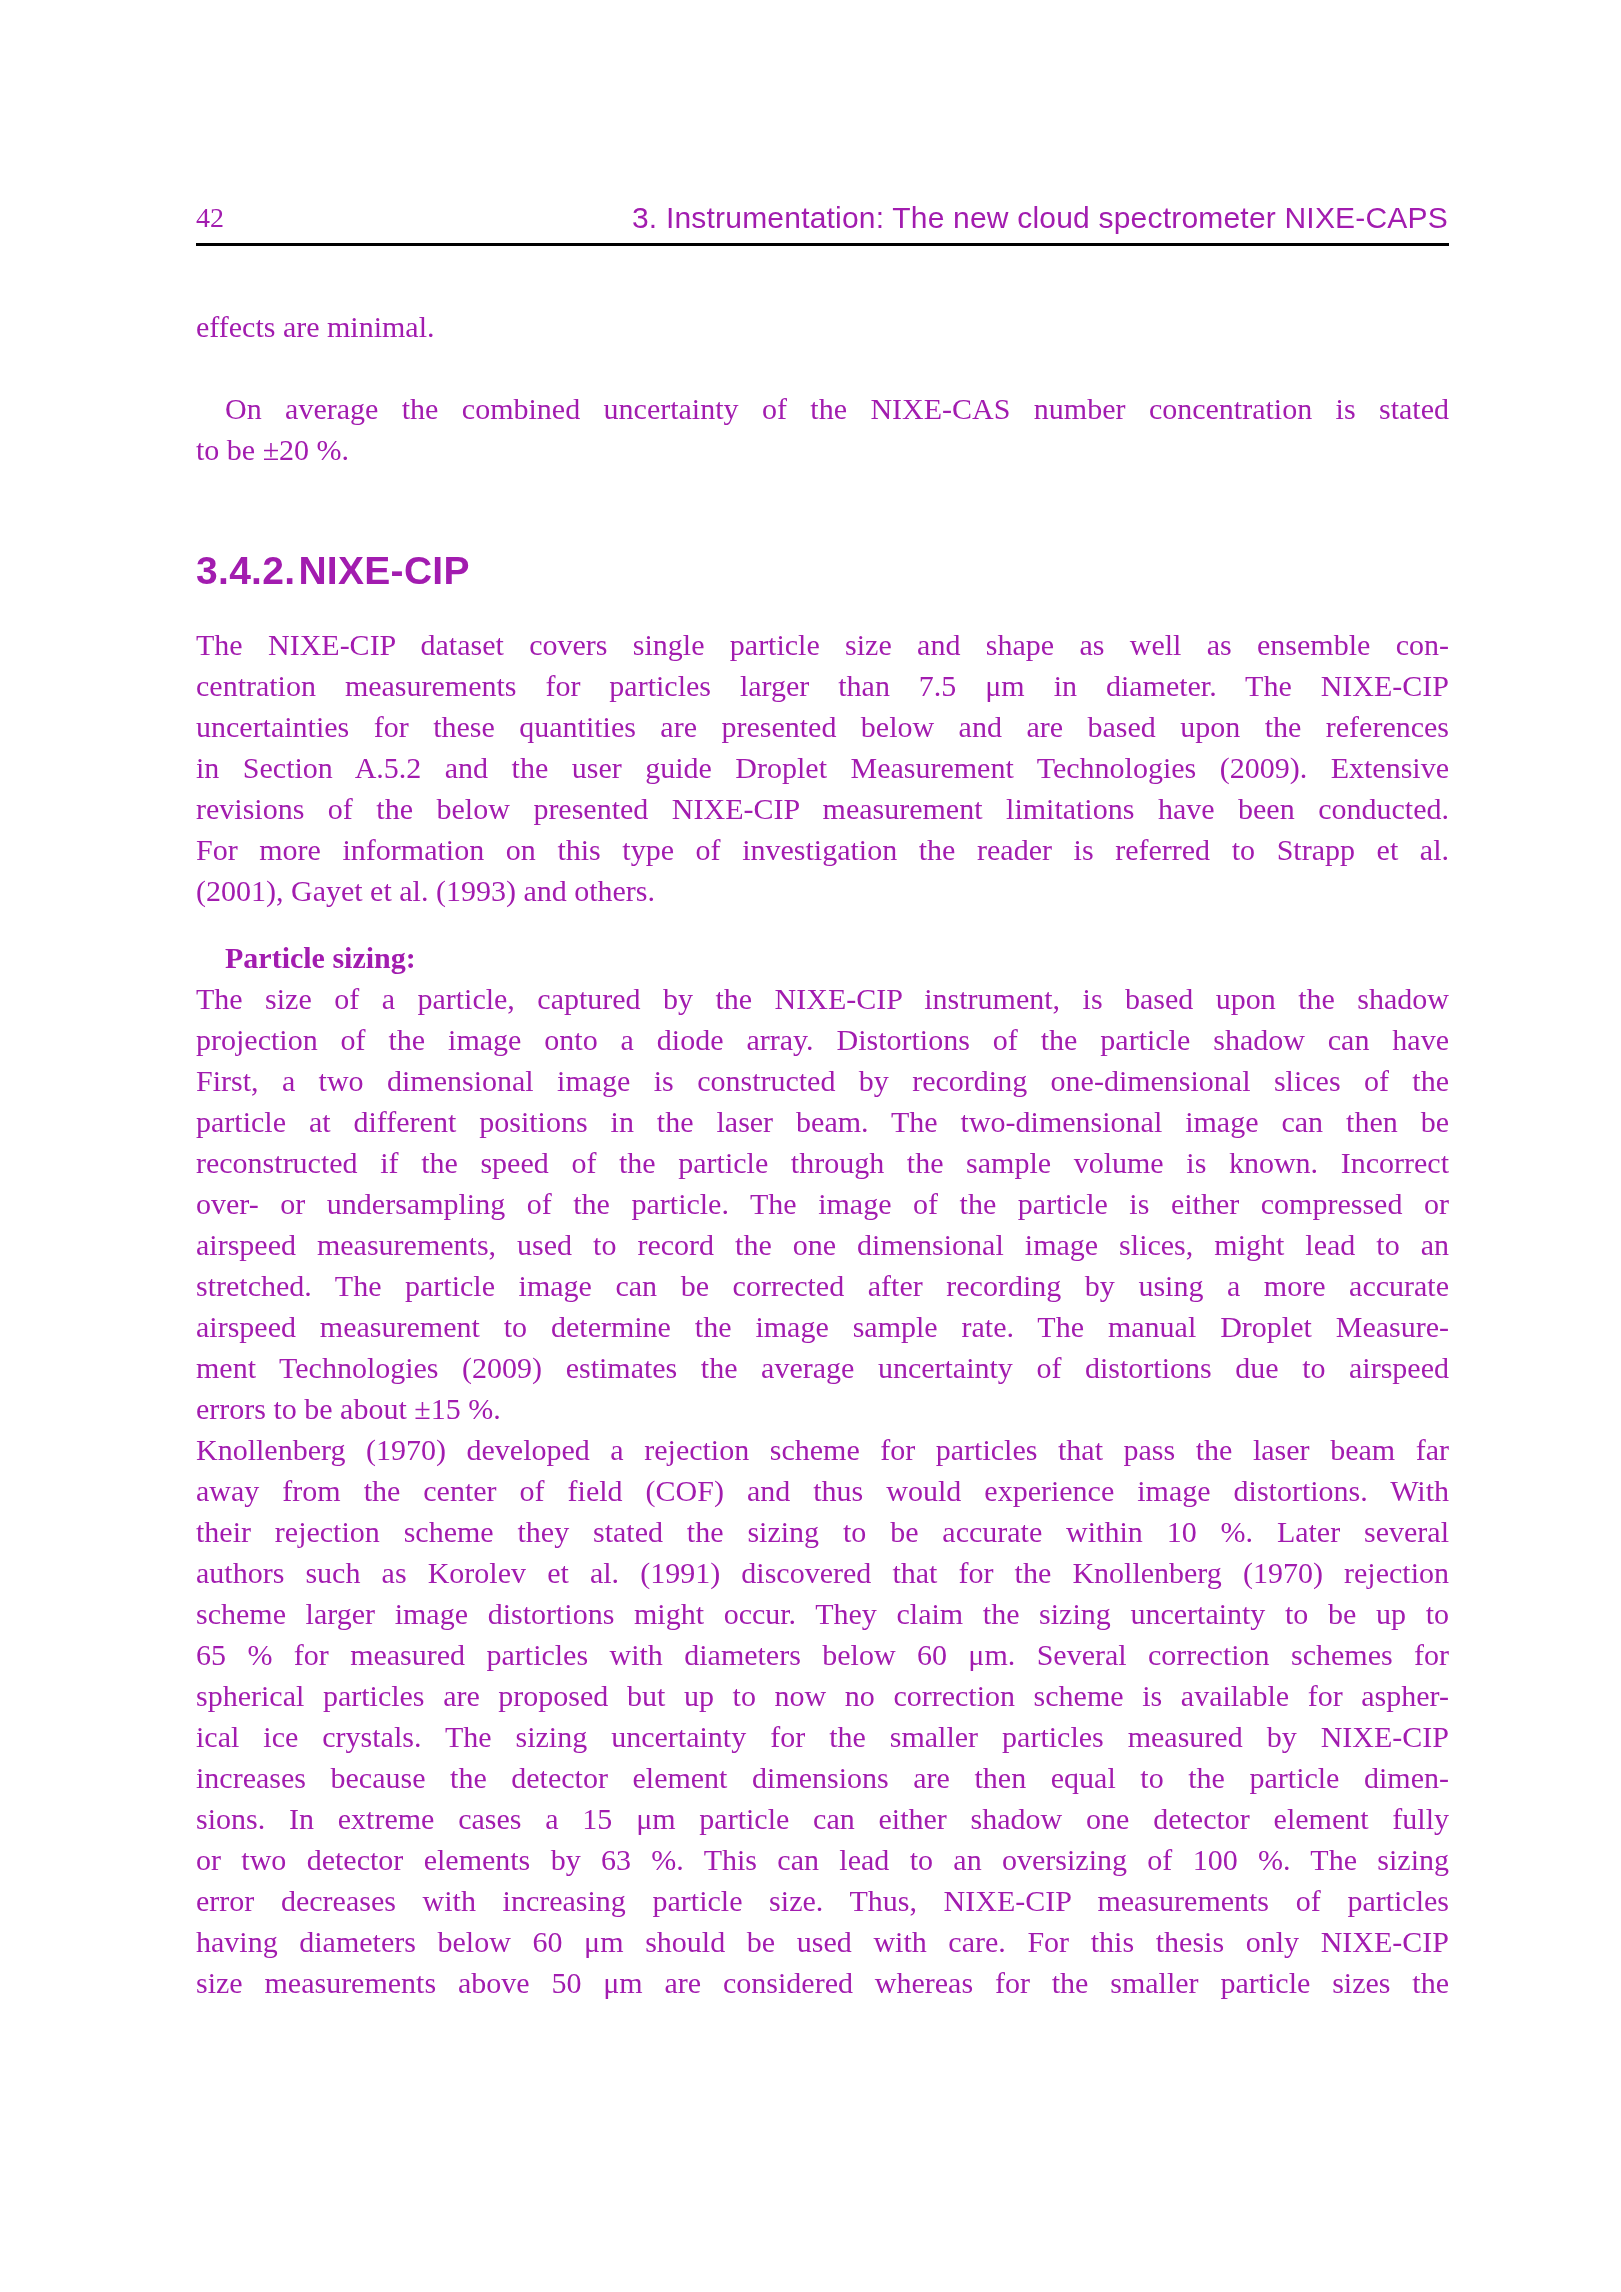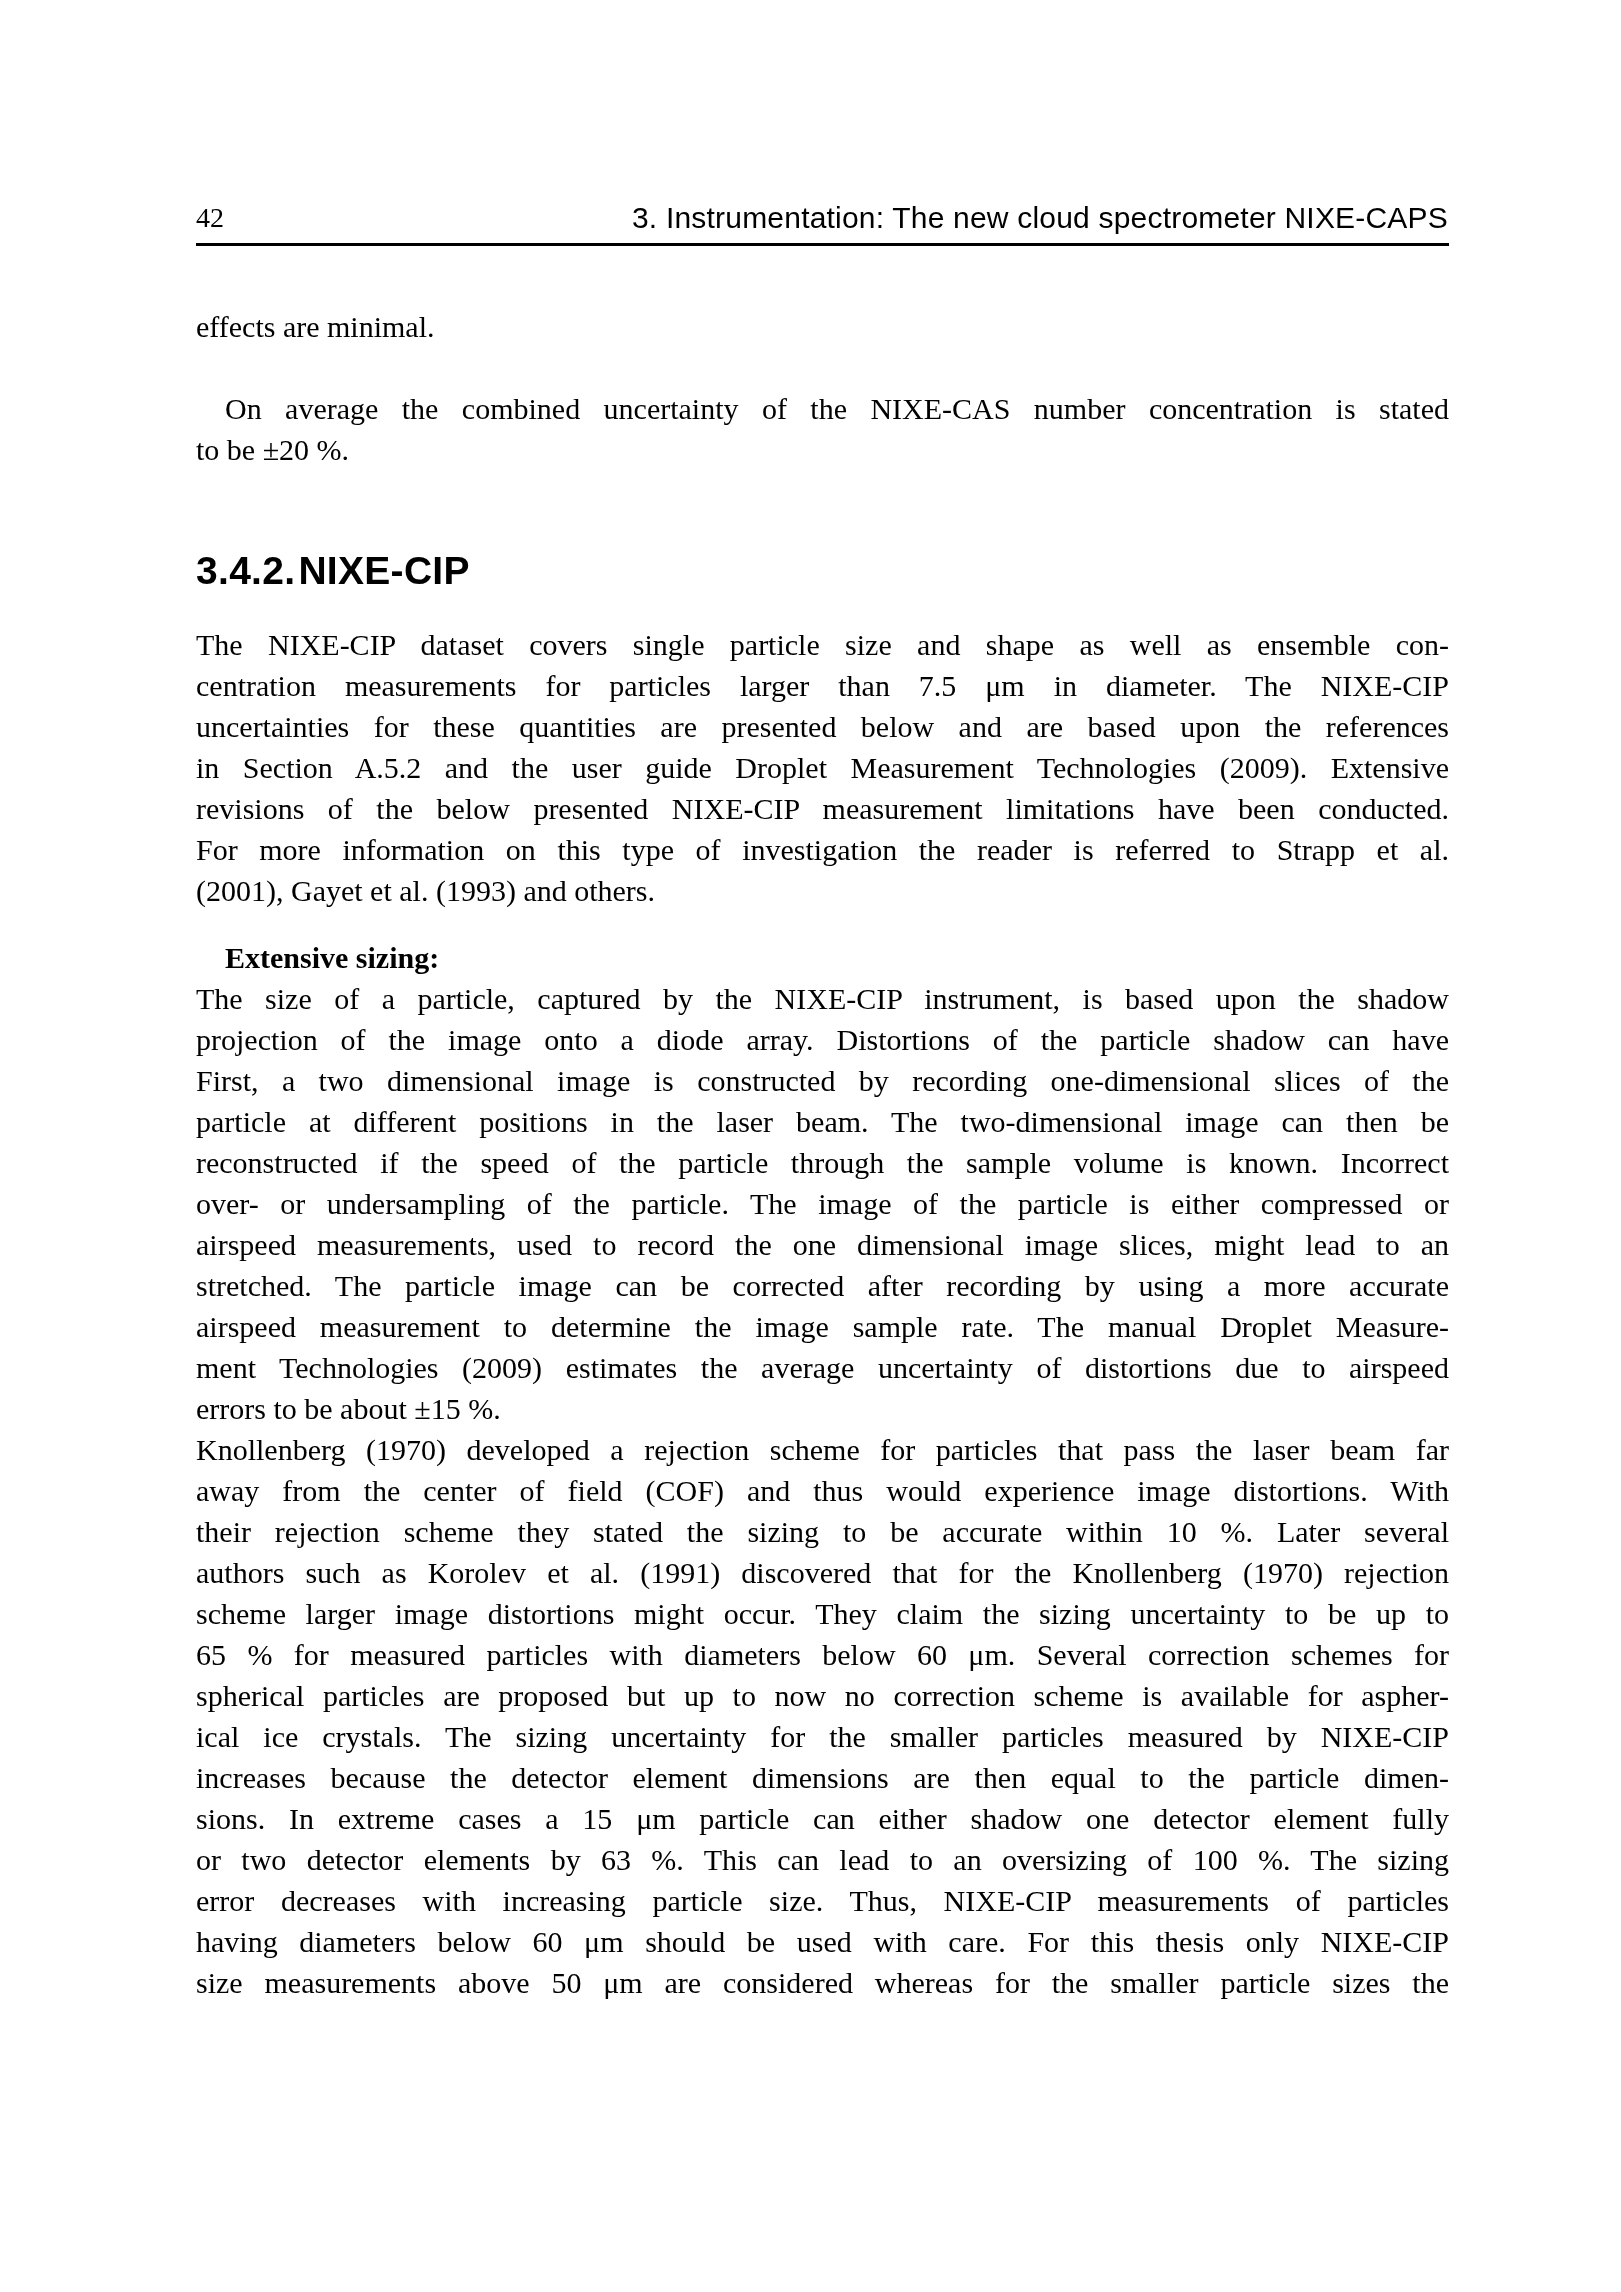--- a/index.html
+++ b/index.html
@@ -5,21 +5,21 @@
   html, body {
     margin: 0;
     padding: 0;
     background: #ffffff;
   }
   .page {
     position: relative;
     width: 1621px;
     height: 2293px;
     background: #ffffff;
-    color: #000000;
+    color: #a21caf;
     font-family: "Liberation Serif", serif;
     overflow: hidden;
   }
   .abs { position: absolute; }
 
   
   .hdr-pagenum {
     left: 196px; top: 202px;
     font-size: 28px;
     line-height: 31px;
@@ -98,21 +98,21 @@
       <div class="line just">The NIXE-CIP dataset covers single particle size and shape as well as ensemble con-</div>
       <div class="line just">centration measurements for particles larger than 7.5 μm in diameter.  The NIXE-CIP</div>
       <div class="line just">uncertainties for these quantities are presented below and are based upon the references</div>
       <div class="line just">in Section A.5.2 and the user guide Droplet Measurement Technologies (2009). Extensive</div>
       <div class="line just">revisions of the below presented NIXE-CIP measurement limitations have been conducted.</div>
       <div class="line just">For more information on this type of investigation the reader is referred to Strapp et al.</div>
       <div class="line">(2001), Gayet et al. (1993) and others.</div>
     </div>
 
   <div class="abs tblock t-sizing">
-    <div class="line bold-serif indent">Extensive sizing:</div>
+    <div class="line bold-serif indent">Particle sizing:</div>
   </div>
 
   <div class="abs tblock t-para2">
       <div class="line just">The size of a particle, captured by the NIXE-CIP instrument, is based upon the shadow</div>
       <div class="line just">projection of the image onto a diode array.  Distortions of the particle shadow can have</div>
       <div class="line just">First, a two dimensional image is constructed by recording one-dimensional slices of the</div>
       <div class="line just">particle at different positions in the laser beam.  The two-dimensional image can then be</div>
       <div class="line just">reconstructed if the speed of the particle through the sample volume is known.  Incorrect</div>
       <div class="line just">over- or undersampling of the particle.  The image of the particle is either compressed or</div>
       <div class="line just">airspeed measurements, used to record the one dimensional image slices, might lead to an</div>

